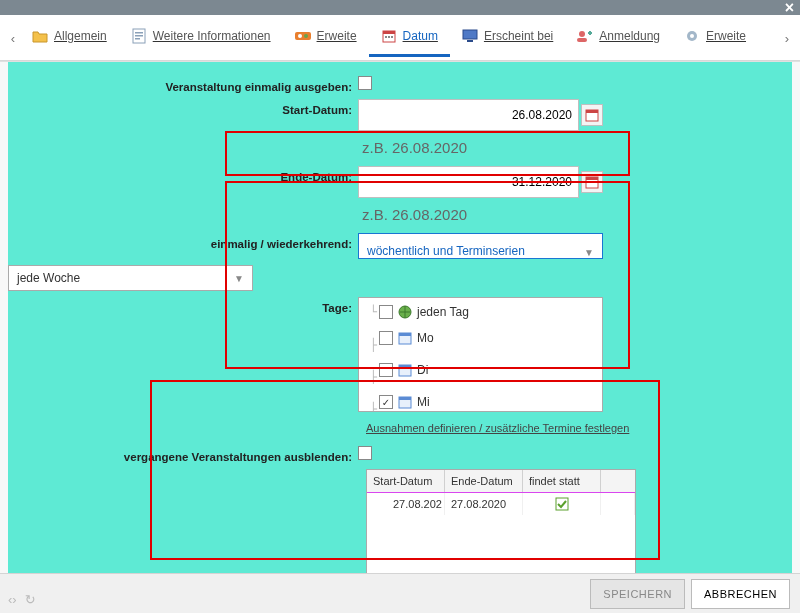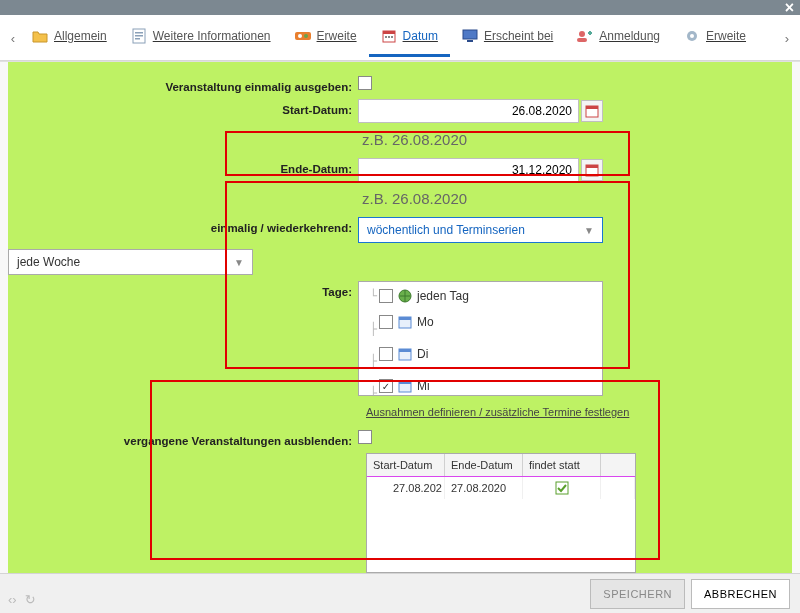--- a/index.html
+++ b/index.html
@@ -61,21 +61,21 @@
   .tab .icon { width:16px; height:16px; margin-right:6px; display:flex;align-items:center;justify-content:center;}
 
   
   .modal-body {
     background:#f8f8f8;
     position:absolute; left:0; right:0; top:61px; bottom:40px;
     overflow:auto;
     border-top:1px solid #e0e0e0;
   }
   .content-panel {
-    background:#bef264;
+    background:#5eead4;
     margin:0 8px 0 8px;
     min-height:540px;
     padding:8px 0 20px 0;
   }
 
   .form-row {
     display:flex;
     align-items:flex-start;
     margin:6px 0;
   }
@@ -89,21 +89,21 @@
     font-size:11.5px;
   }
   .field {
     width: 245px;
     position:relative;
     display:flex;
     align-items:center;
   }
   .input-text {
     flex:1;
-    height:24px;
+    height:32px;
     border:1px solid #bfbfbf;
     padding:0 6px;
     text-align:right;
     font-size:12px;
   }
   .cal-btn {
     width:22px;height:22px;margin-left:2px;
     border:1px solid #bfbfbf;
     background:#f4f4f4;
     display:flex;align-items:center;justify-content:center;
@@ -114,21 +114,21 @@
     font-size:15px;
     color:#666;
     padding:2px 0 4px 4px;
   }
 
   .select-box {
     width:245px;height:26px;border:1px solid #aaa;background:#fff;
     display:flex;align-items:center;justify-content:space-between;
     padding:0 8px;cursor:pointer;
   }
-  .select-box.blue { border:1.5px solid #1976d2; color:#1565c0;}
+  .select-box.blue { border:1.5px solid #1976d2; color:#1565c0;align-items:flex-end;}
   .select-box .arrow { color:#888; font-size:10px;}
 
   .checkbox-sq {
     width:14px;height:14px;border:1px solid #888;background:#fff;
     display:inline-flex;align-items:center;justify-content:center;
     cursor:pointer;
     font-size:10px;
   }
 
   

